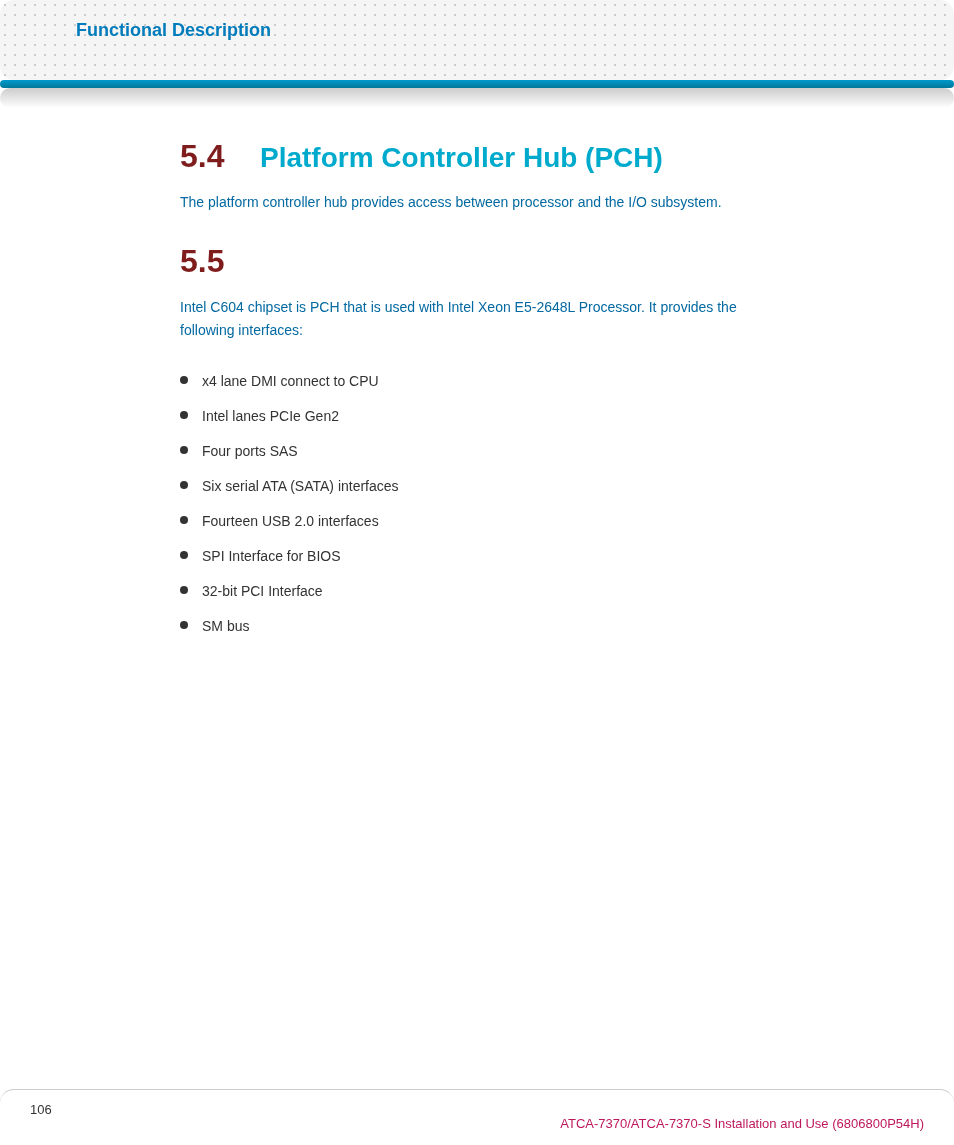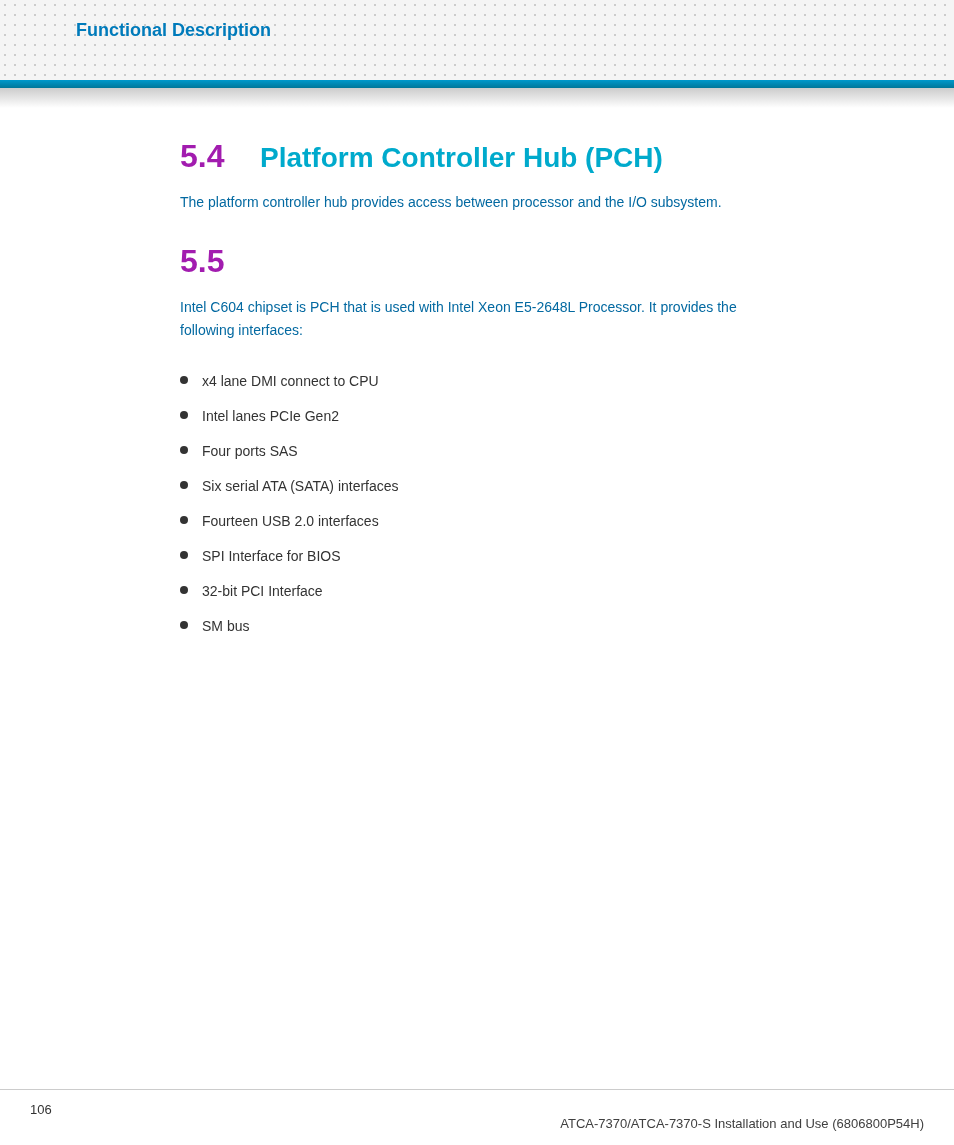--- a/index.html
+++ b/index.html
@@ -1,18 +1,19 @@
 <!DOCTYPE html>
 <html><head>
   <meta charset="utf-8">
   <style>
     * {
       margin: 0;
       padding: 0;
       box-sizing: border-box;
+      border-radius: 14px;
     }
 
     body {
       width: 954px;
       min-height: 1145px;
       background: #ffffff;
       font-family: Arial, Helvetica, sans-serif;
       font-size: 14px;
       color: #333333;
       position: relative;
@@ -83,21 +84,21 @@
     .section-heading {
       display: flex;
       align-items: baseline;
       margin-bottom: 16px;
       margin-top: 10px;
     }
 
     .section-number {
       font-size: 32px;
       font-weight: bold;
-      color: #a21caf;
+      color: #7f1d1d;
       min-width: 80px;
       margin-right: 0px;
     }
 
     .section-title {
       font-size: 28px;
       font-weight: bold;
       color: #00aacc;
     }
 
@@ -149,21 +150,21 @@
       padding: 0 30px;
     }
 
     .footer-page {
       font-size: 13px;
       color: #333333;
     }
 
     .footer-doc {
       font-size: 13px;
-      color: #404040;
+      color: #be185d;
       margin-top: 27px;
     }
   </style>
 </head>
 <body>
 
 <div class="header-area">
   <div class="dot-pattern"></div>
   <div class="header-title-bar">
     <span class="header-title">Functional Description</span>

